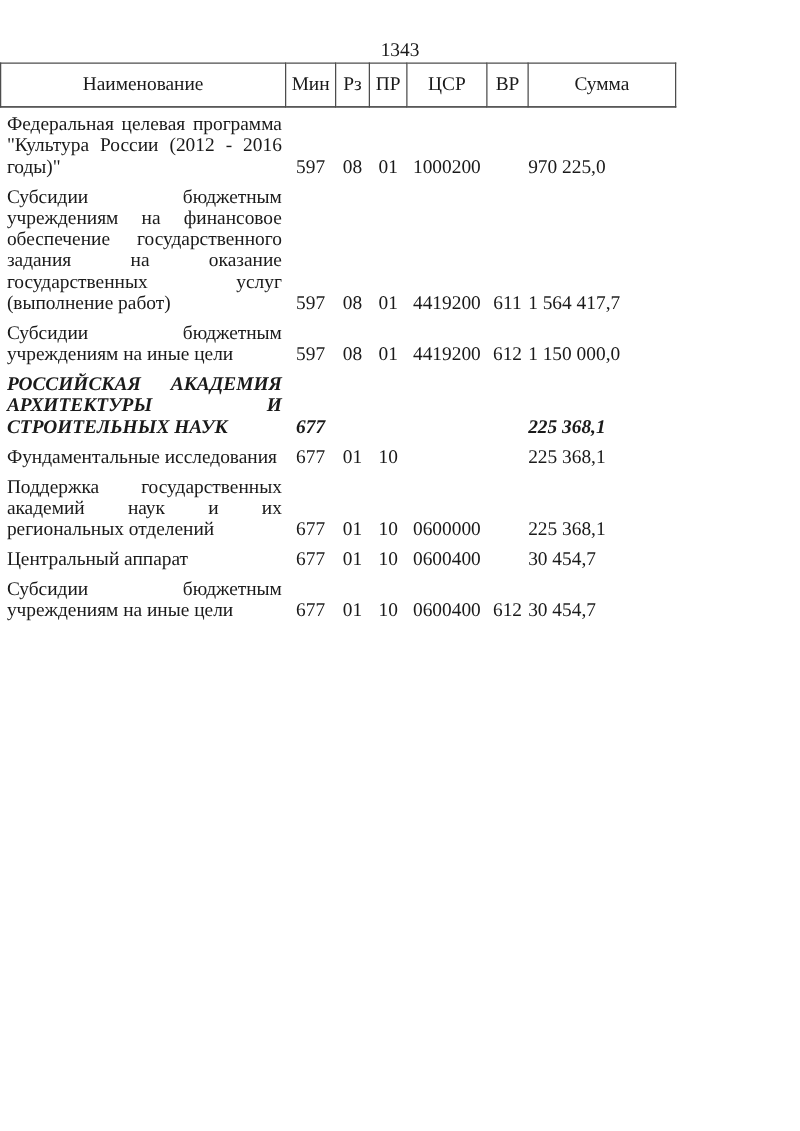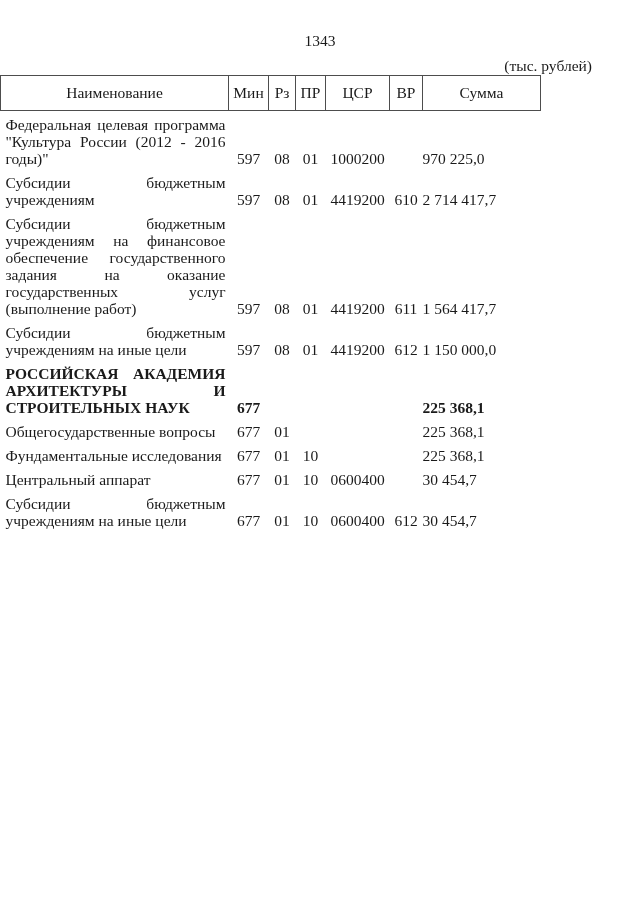--- a/index.html
+++ b/index.html
@@ -62,29 +62,29 @@
   }
   td.col-min, td.col-rz, td.col-pr, td.col-csr, td.col-vr {
     text-align: center;
   }
   td.col-sum {
     text-align: left;
     padding-right: 4px !important;
   }
   tr.bold td {
     font-weight: bold;
+    font-style: italic;
   }
 </style>
 </head>
 <body>
 
 <div class="page">
   <div class="page-number">1343</div>
 
-  <div class="units-note">(тыс. рублей)</div>
 
   <table class="budget-table">
     <colgroup>
       <col style="width:228px">
       <col style="width:40px">
       <col style="width:27px">
       <col style="width:30px">
       <col style="width:64px">
       <col style="width:33px">
       <col style="width:118px">
@@ -104,29 +104,20 @@
         <tr>
           <td class="col-name">Федеральная целевая программа "Культура России (2012 - 2016 годы)"</td>
           <td class="col-min">597</td>
           <td class="col-rz">08</td>
           <td class="col-pr">01</td>
           <td class="col-csr">1000200</td>
           <td class="col-vr"></td>
           <td class="col-sum">970 225,0</td>
         </tr>
         <tr>
-          <td class="col-name">Субсидии бюджетным учреждениям</td>
-          <td class="col-min">597</td>
-          <td class="col-rz">08</td>
-          <td class="col-pr">01</td>
-          <td class="col-csr">4419200</td>
-          <td class="col-vr">610</td>
-          <td class="col-sum">2 714 417,7</td>
-        </tr>
-        <tr>
           <td class="col-name">Субсидии бюджетным учреждениям на финансовое обеспечение государственного задания на оказание государственных услуг (выполнение работ)</td>
           <td class="col-min">597</td>
           <td class="col-rz">08</td>
           <td class="col-pr">01</td>
           <td class="col-csr">4419200</td>
           <td class="col-vr">611</td>
           <td class="col-sum">1 564 417,7</td>
         </tr>
         <tr>
           <td class="col-name">Субсидии бюджетным учреждениям на иные цели</td>
@@ -140,34 +131,34 @@
         <tr class="bold">
           <td class="col-name">РОССИЙСКАЯ АКАДЕМИЯ АРХИТЕКТУРЫ И СТРОИТЕЛЬНЫХ НАУК</td>
           <td class="col-min">677</td>
           <td class="col-rz"></td>
           <td class="col-pr"></td>
           <td class="col-csr"></td>
           <td class="col-vr"></td>
           <td class="col-sum">225 368,1</td>
         </tr>
         <tr>
-          <td class="col-name">Общегосударственные вопросы</td>
+          <td class="col-name">Фундаментальные исследования</td>
           <td class="col-min">677</td>
           <td class="col-rz">01</td>
-          <td class="col-pr"></td>
+          <td class="col-pr">10</td>
           <td class="col-csr"></td>
           <td class="col-vr"></td>
           <td class="col-sum">225 368,1</td>
         </tr>
         <tr>
-          <td class="col-name">Фундаментальные исследования</td>
+          <td class="col-name">Поддержка государственных академий наук и их региональных отделений</td>
           <td class="col-min">677</td>
           <td class="col-rz">01</td>
           <td class="col-pr">10</td>
-          <td class="col-csr"></td>
+          <td class="col-csr">0600000</td>
           <td class="col-vr"></td>
           <td class="col-sum">225 368,1</td>
         </tr>
         <tr>
           <td class="col-name">Центральный аппарат</td>
           <td class="col-min">677</td>
           <td class="col-rz">01</td>
           <td class="col-pr">10</td>
           <td class="col-csr">0600400</td>
           <td class="col-vr"></td>

